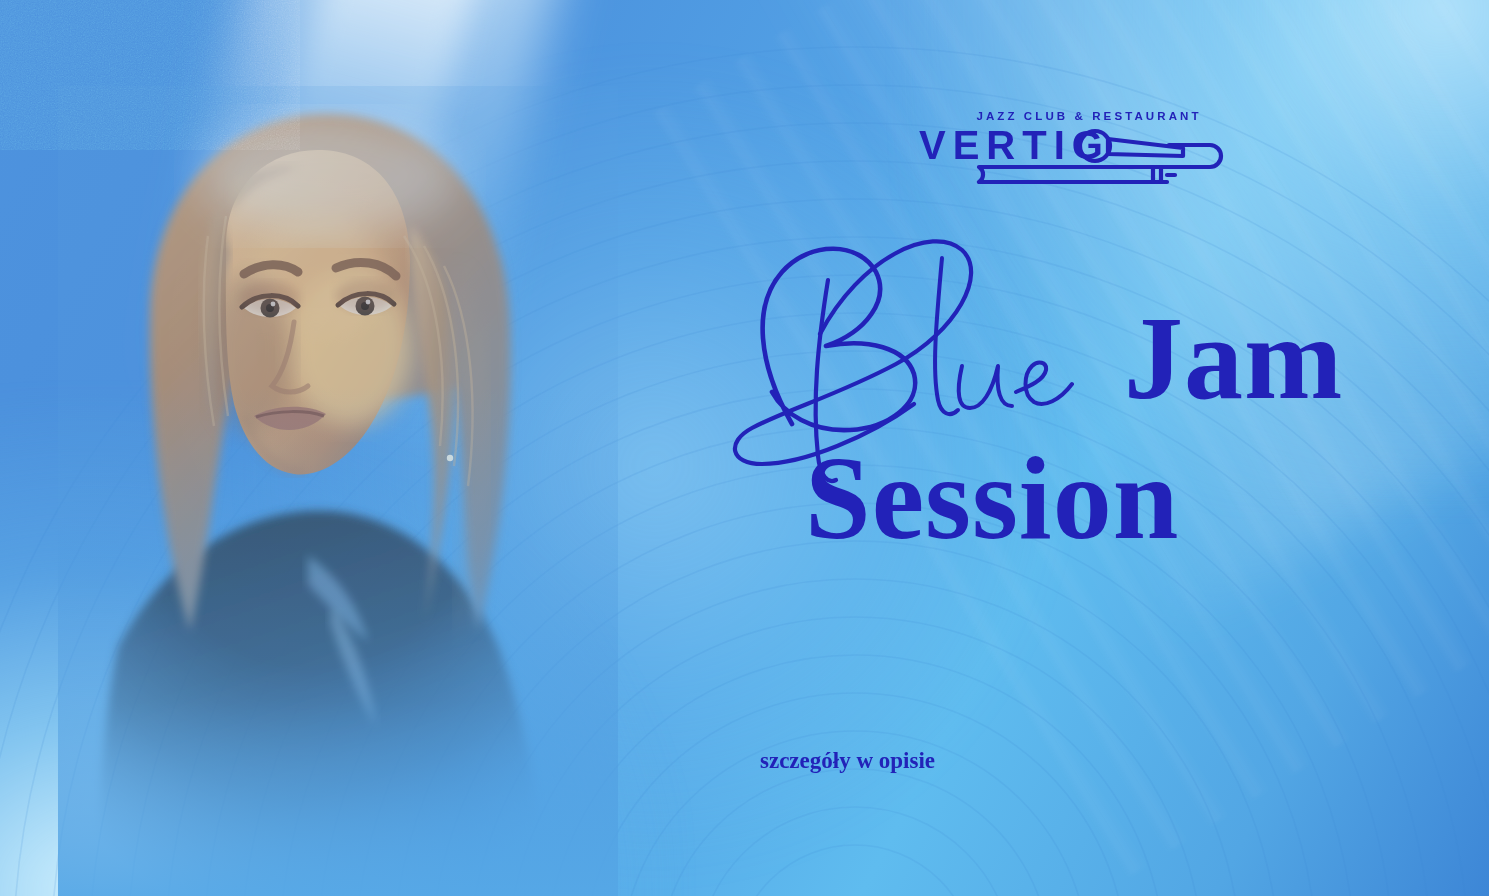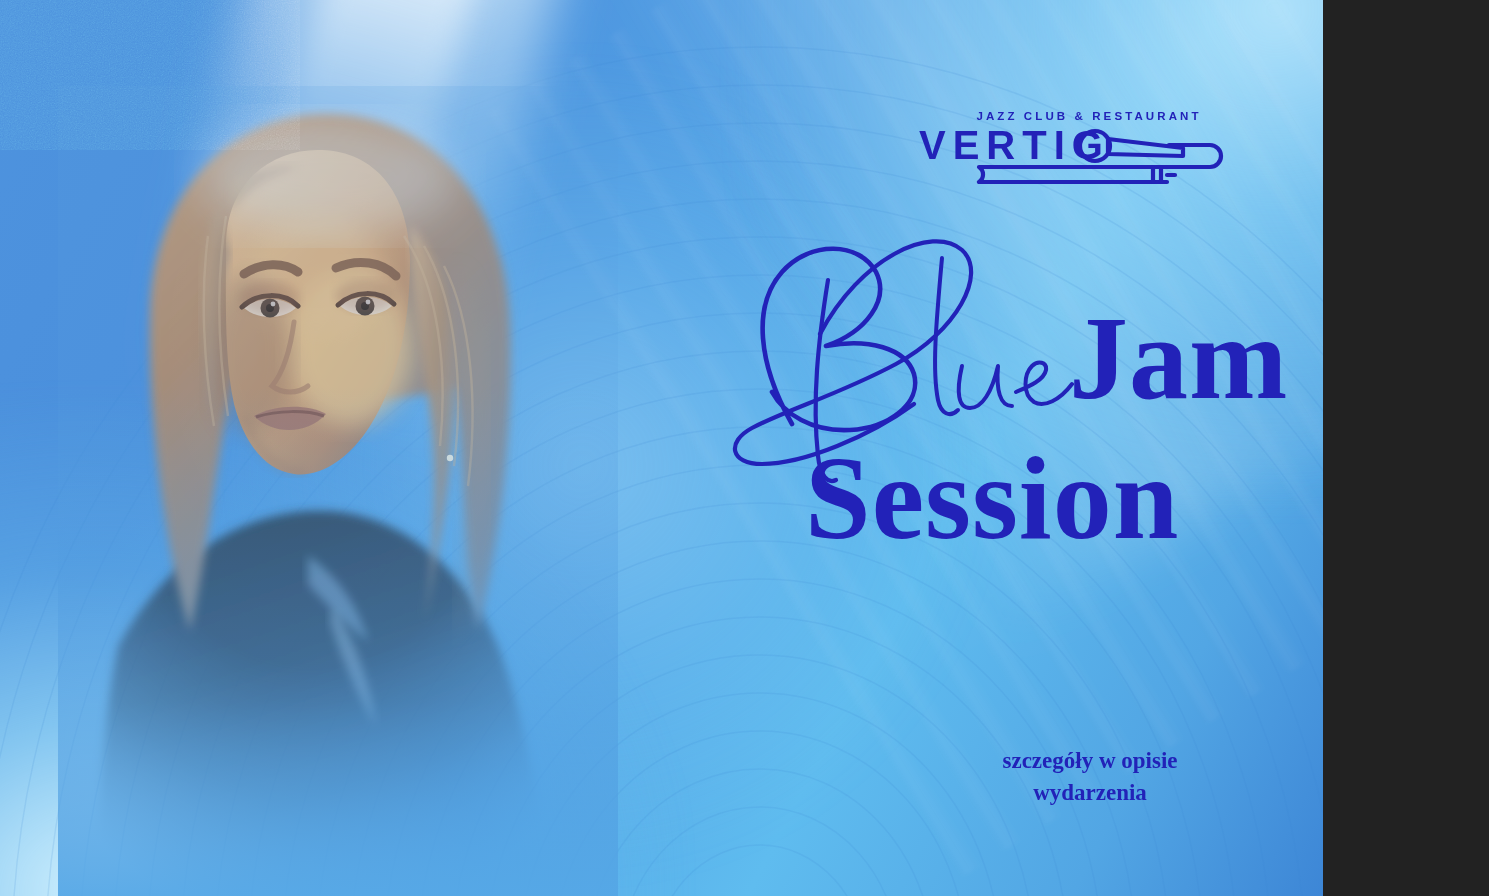--- a/index.html
+++ b/index.html
@@ -2,21 +2,21 @@
 <html><head>
 <meta charset="utf-8">
 <style>
   html, body {
     margin: 0;
     padding: 0;
     background: #222;
   }
   #poster {
     position: relative;
-    width: 1323px;
+    width: 1489px;
     height: 896px;
     overflow: hidden;
     font-family: "Liberation Sans", sans-serif;
     background: #4A90DC;
     isolation: isolate;
   }
 
   
   .bg-base {
     position: absolute; inset: 0;
@@ -159,21 +159,21 @@
   
   .title-blue {
     position: absolute;
     left: 700px; top: 214px;
     width: 420px; height: 280px;
   }
   .title-blue svg { width: 100%; height: 100%; display: block; }
 
   .title-jam {
     position: absolute;
-    left: 1069px; top: 300px;
+    left: 1124px; top: 300px;
     color: #2222B8;
     font-family: "Liberation Serif", serif;
     font-size: 118px;
     font-weight: 700;
     letter-spacing: 1px;
     line-height: 1;
     white-space: nowrap;
   }
   .title-session {
     position: absolute;
@@ -198,21 +198,21 @@
     font-size: 41px;
     font-weight: 700;
     line-height: 1.32;
   }
   .when div { white-space: nowrap; }
 
   .note {
     position: absolute;
     left: 760px; top: 745px;
     width: 660px;
-    text-align: center;
+    text-align: left;
     color: #2222B8;
     font-family: "Liberation Serif", serif;
     font-size: 23px;
     font-weight: 700;
     line-height: 1.4;
   }
   .note div { white-space: nowrap; }
 </style>
 </head>
 <body>
@@ -437,21 +437,20 @@
       </g>
     </svg>
   </div>
 
   <div class="title-jam">Jam</div>
   <div class="title-session">Session</div>
 
 
   <div class="note">
     <div>szczegóły w opisie</div>
-    <div>wydarzenia</div>
   </div>
 
   <svg class="grain" aria-hidden="true">
     <filter id="noiseF">
       <feTurbulence type="fractalNoise" baseFrequency="0.85" numOctaves="3" stitchTiles="stitch"></feTurbulence>
       <feColorMatrix type="saturate" values="0"></feColorMatrix>
     </filter>
     <rect width="100%" height="100%" filter="url(#noiseF)"></rect>
   </svg>
 

